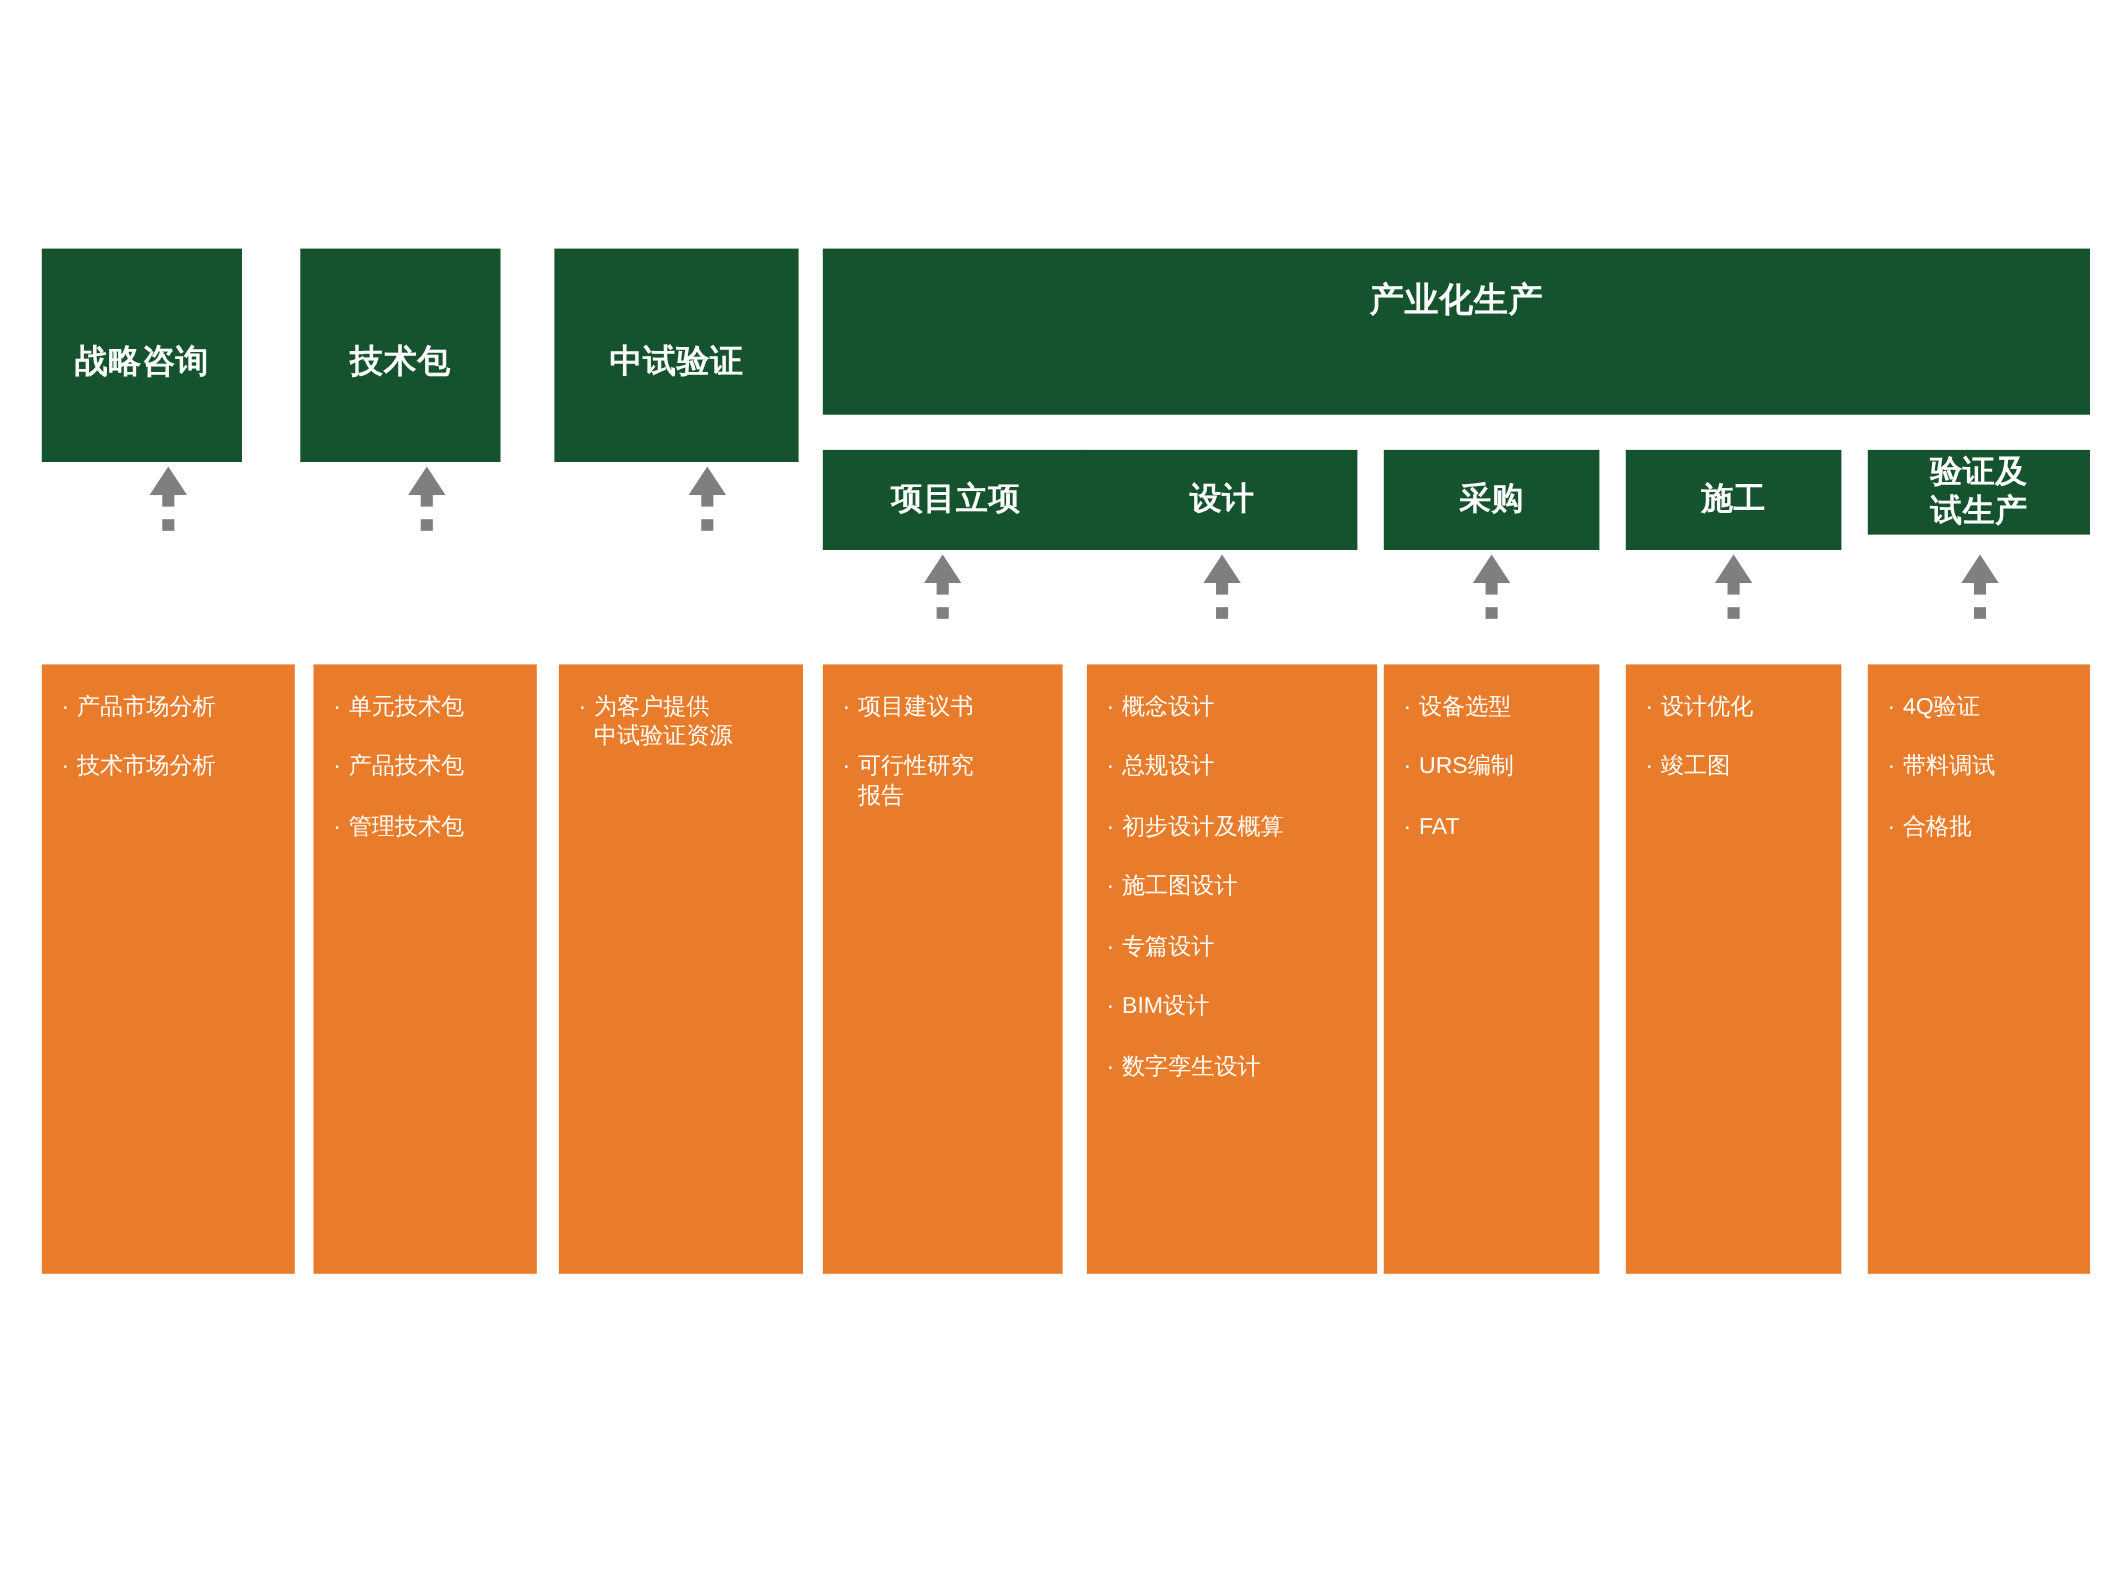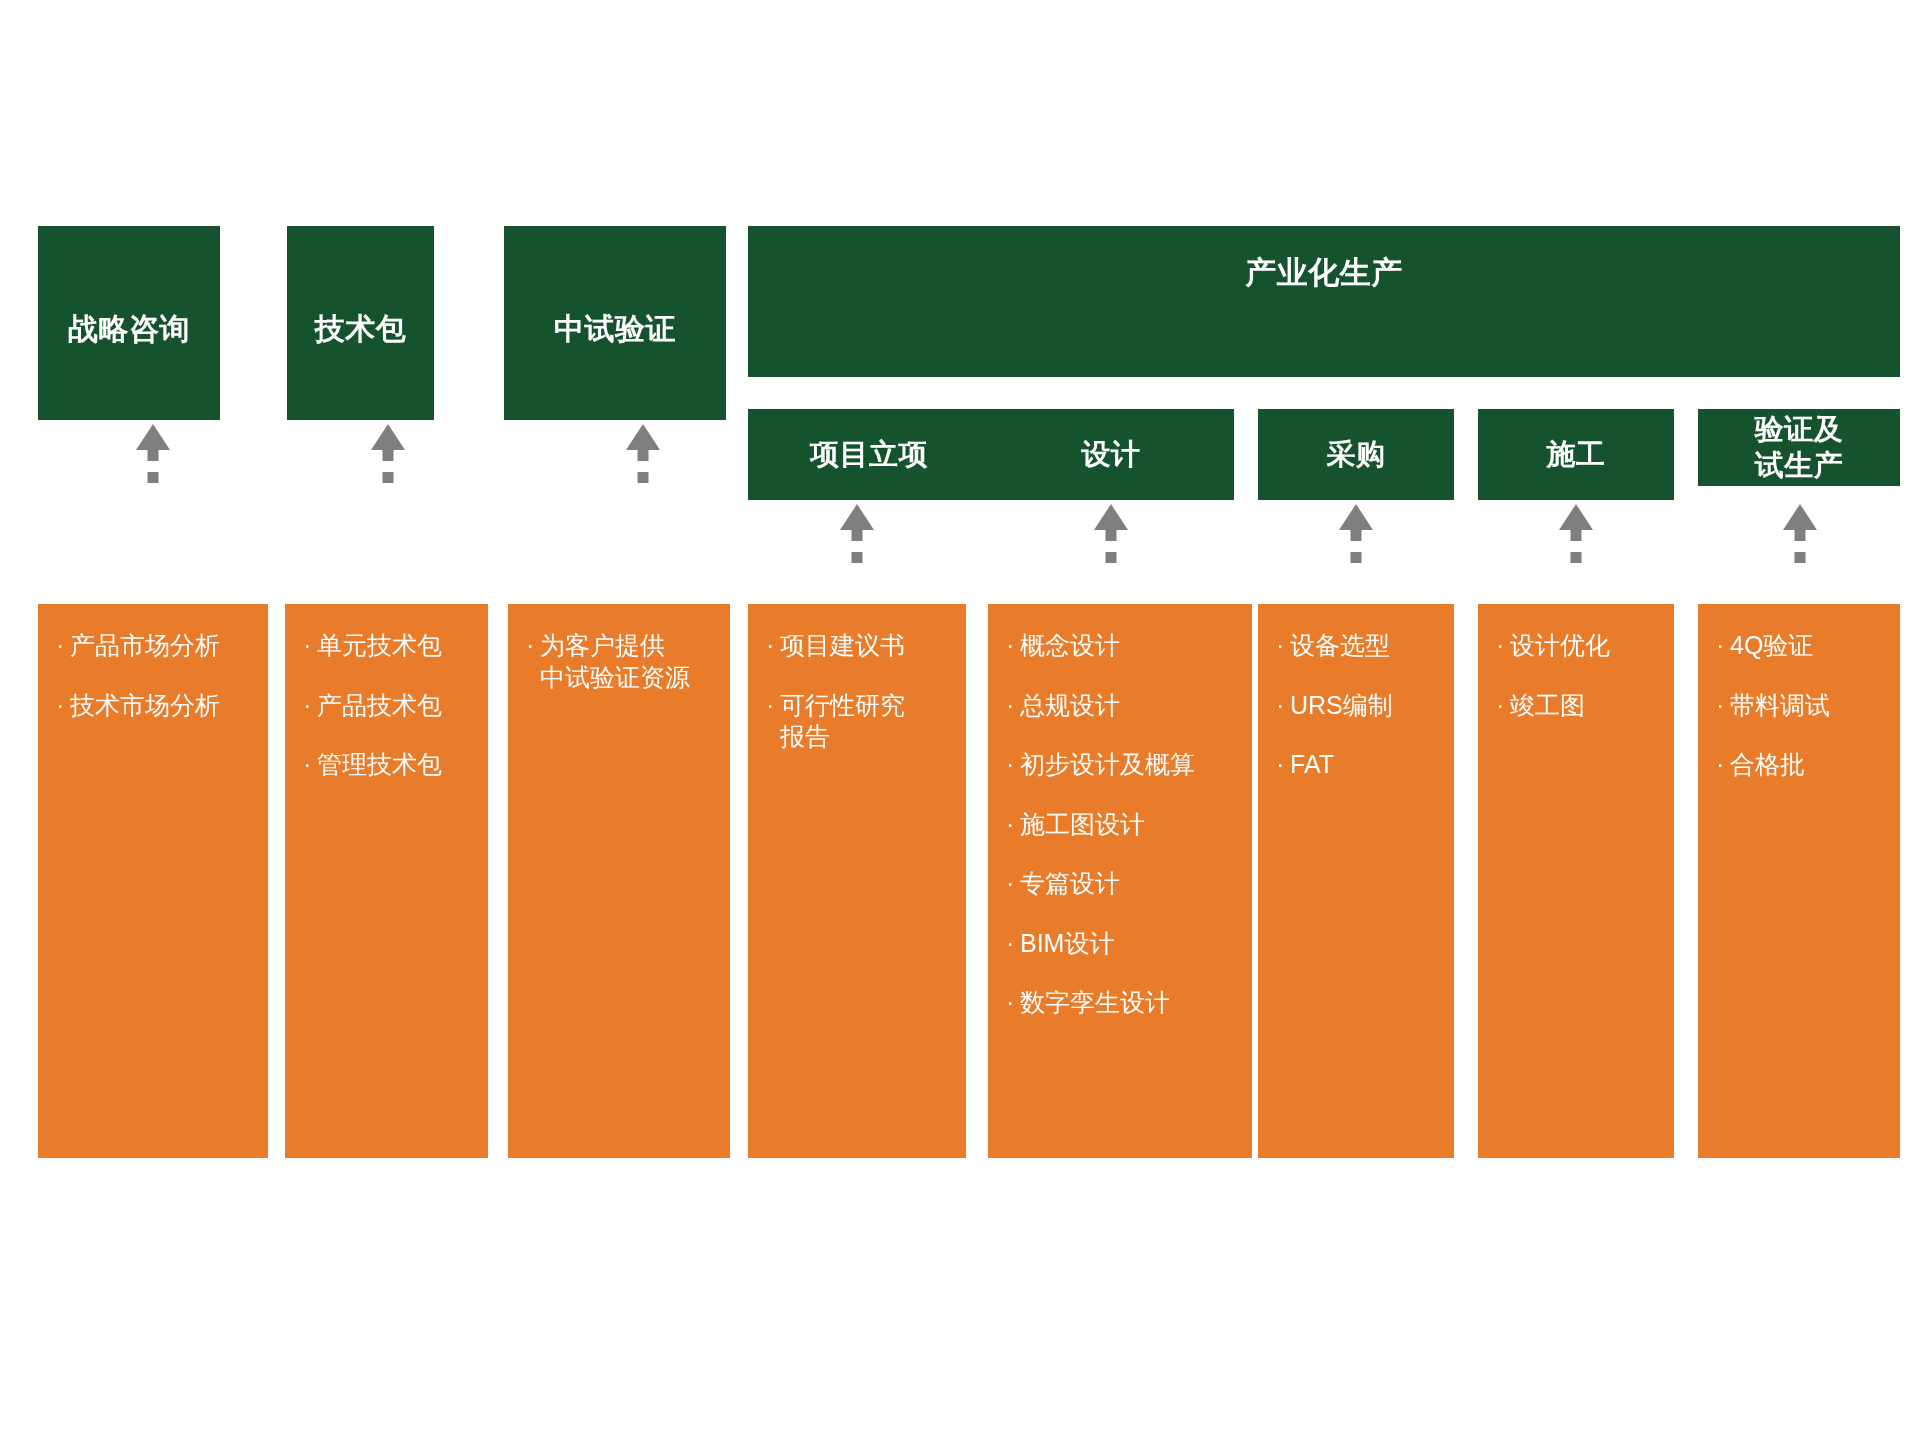--- a/index.html
+++ b/index.html
@@ -60,21 +60,21 @@
     box-sizing: border-box;
     padding: 26px 18px 10px 18px;
   }
   .olist {
     list-style: none;
     margin: 0;
     padding: 0;
   }
   .olist li {
     color: #ffffff;
-    font-size: 25px;
+    font-size: 21px;
     line-height: 1.26;
     margin: 0 0 28px 0;
     white-space: nowrap;
   }
   .olist li:last-child { margin-bottom: 0; }
   .olist li .dot {
     display: inline-block;
     width: 14px;
     color: #ffffff;
   }
@@ -113,21 +113,21 @@
 </style>
 </head>
 <body>
 
 <div id="canvas">
 
   <div class="blue-box stage-top" style="left:38px; top:226px; width:182px; height:194px;">
     <span class="bx-label">战略咨询</span>
   </div>
 
-  <div class="blue-box stage-top" style="left:287px; top:226px; width:147px; height:194px;">
+  <div class="blue-box stage-top" style="left:273px; top:226px; width:182px; height:194px;">
     <span class="bx-label">技术包</span>
   </div>
 
   <div class="blue-box stage-top" style="left:504px; top:226px; width:222px; height:194px;">
     <span class="bx-label">中试验证</span>
   </div>
 
   <div class="blue-box banner" style="left:748px; top:226px; width:1152px; height:151px;">
     <span class="bx-label">产业化生产</span>
   </div>

